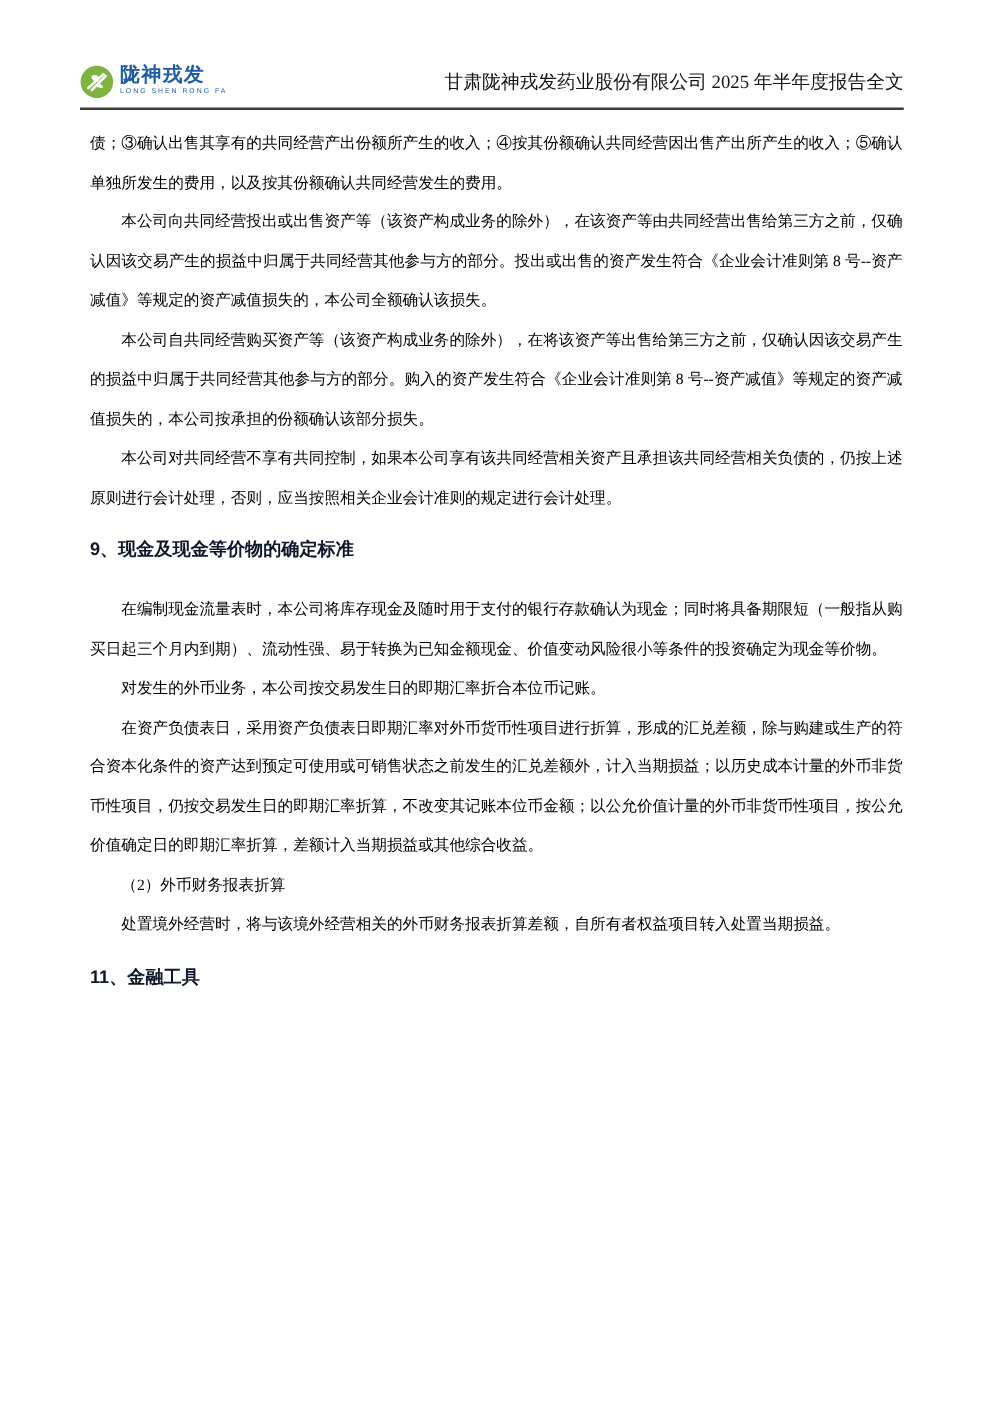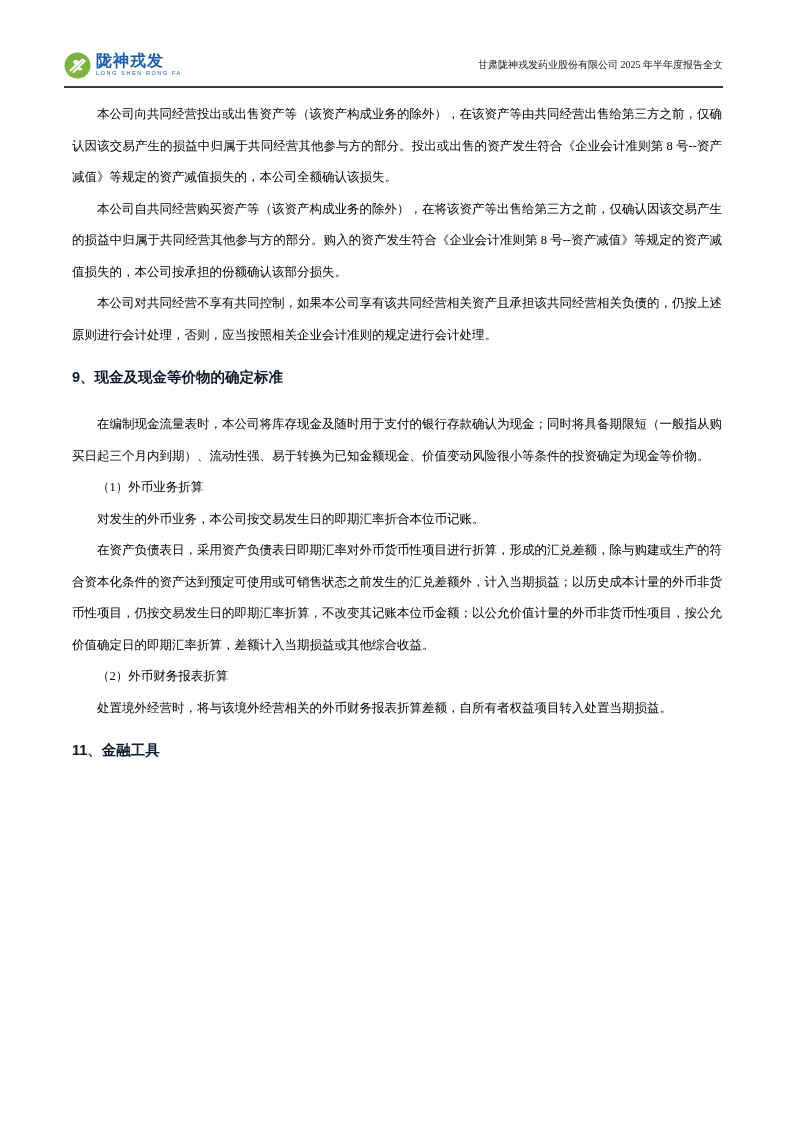--- a/index.html
+++ b/index.html
@@ -52,21 +52,21 @@
   }
   .logo-text-en {
     font-family: "Liberation Sans", "DejaVu Sans", sans-serif;
     font-size: 5.5px;
     letter-spacing: 1.6px;
     color: #1d5ca8;
     margin-top: 2px;
     white-space: nowrap;
   }
   .report-title {
-    font-size: 10px;
+    font-size: 15px;
     color: #141414;
     white-space: nowrap;
   }
   .header-divider {
     position: absolute;
     left: 64px;
     top: 86px;
     width: 659px;
     height: 2px;
     background: #3b3b3b;
@@ -124,26 +124,26 @@
         <span class="logo-text-cn">陇神戎发</span>
         <span class="logo-text-en">LONG SHEN RONG FA</span>
       </div>
     </div>
     <div class="report-title">甘肃陇神戎发药业股份有限公司 2025 年半年度报告全文</div>
   </div>
 
   <div class="header-divider"></div>
 
   <main class="document-body">
+      <p class="body-paragraph">债；③确认出售其享有的共同经营产出份额所产生的收入；④按其份额确认共同经营因出售产出所产生的收入；⑤确认单独所发生的费用，以及按其份额确认共同经营发生的费用。</p>
       <p class="body-paragraph indent">本公司向共同经营投出或出售资产等（该资产构成业务的除外），在该资产等由共同经营出售给第三方之前，仅确认因该交易产生的损益中归属于共同经营其他参与方的部分。投出或出售的资产发生符合《企业会计准则第 8 号--资产减值》等规定的资产减值损失的，本公司全额确认该损失。</p>
       <p class="body-paragraph indent">本公司自共同经营购买资产等（该资产构成业务的除外），在将该资产等出售给第三方之前，仅确认因该交易产生的损益中归属于共同经营其他参与方的部分。购入的资产发生符合《企业会计准则第 8 号--资产减值》等规定的资产减值损失的，本公司按承担的份额确认该部分损失。</p>
       <p class="body-paragraph indent">本公司对共同经营不享有共同控制，如果本公司享有该共同经营相关资产且承担该共同经营相关负债的，仍按上述原则进行会计处理，否则，应当按照相关企业会计准则的规定进行会计处理。</p>
       <h2 class="section-heading">9、现金及现金等价物的确定标准</h2>
       <p class="body-paragraph indent">在编制现金流量表时，本公司将库存现金及随时用于支付的银行存款确认为现金；同时将具备期限短（一般指从购买日起三个月内到期）、流动性强、易于转换为已知金额现金、价值变动风险很小等条件的投资确定为现金等价物。</p>
-      <p class="body-paragraph indent">（1）外币业务折算</p>
       <p class="body-paragraph indent">对发生的外币业务，本公司按交易发生日的即期汇率折合本位币记账。</p>
       <p class="body-paragraph indent">在资产负债表日，采用资产负债表日即期汇率对外币货币性项目进行折算，形成的汇兑差额，除与购建或生产的符合资本化条件的资产达到预定可使用或可销售状态之前发生的汇兑差额外，计入当期损益；以历史成本计量的外币非货币性项目，仍按交易发生日的即期汇率折算，不改变其记账本位币金额；以公允价值计量的外币非货币性项目，按公允价值确定日的即期汇率折算，差额计入当期损益或其他综合收益。</p>
       <p class="body-paragraph indent">（2）外币财务报表折算</p>
       <p class="body-paragraph indent">处置境外经营时，将与该境外经营相关的外币财务报表折算差额，自所有者权益项目转入处置当期损益。</p>
       <h2 class="section-heading">11、金融工具</h2>
     </main>
 
   <div class="page-number">70</div>
 
 </div>

